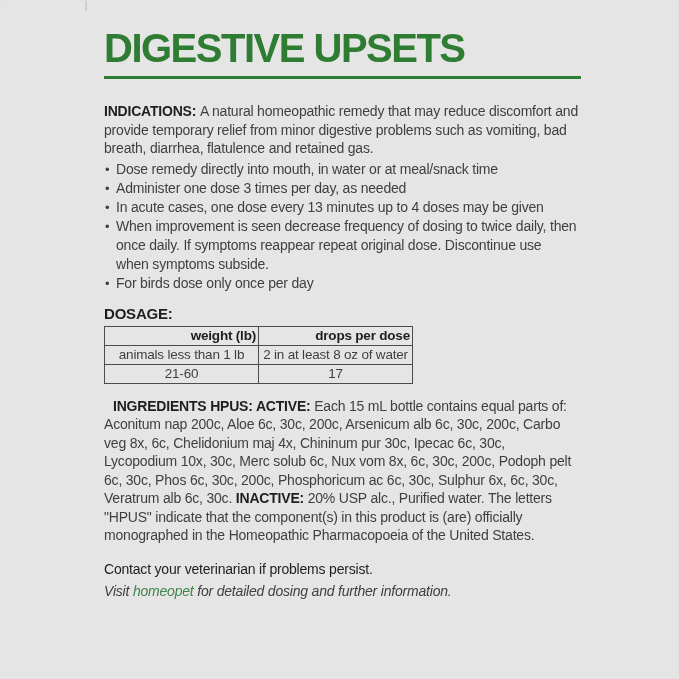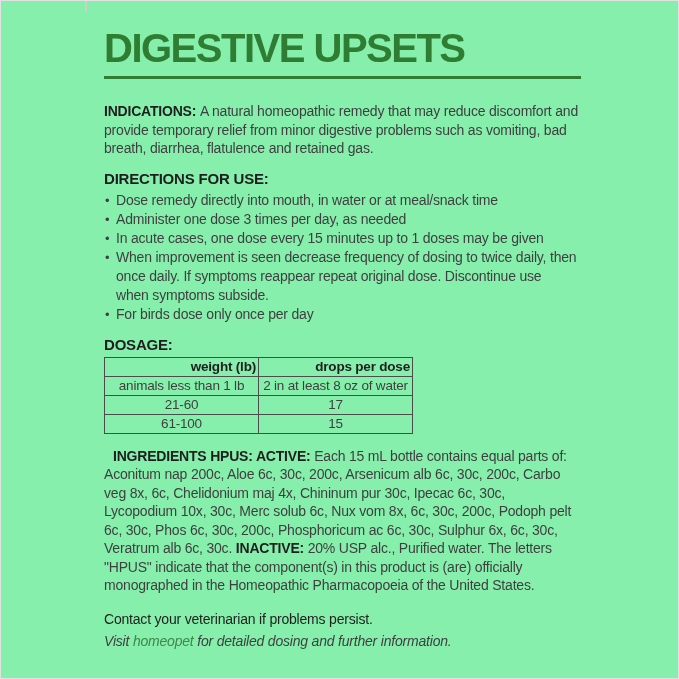--- a/index.html
+++ b/index.html
@@ -1,20 +1,20 @@
 <!DOCTYPE html>
 <html><head>
 <meta charset="utf-8">
 <style>
   html,body{margin:0;padding:0;background:#ffffff;}
   .sheet{
     position:relative;
     width:679px;height:679px;
     box-sizing:border-box;
-    background:#86efac;
+    background:#e5e5e5;
     border:1px solid #e2e2e2;
     font-family:"Liberation Sans", sans-serif;
     color:#3f3f3f;
     overflow:hidden;
   }
   .crop-mark{
     position:absolute;left:84px;top:0;
     width:2px;height:10px;background:#cfcfcf;
   }
   .content{
@@ -75,48 +75,43 @@
 
   <div class="content">
 
     <h1 class="title" style="color: rgb(46, 125, 50);">DIGESTIVE UPSETS</h1>
     <div class="rule" style="background: rgb(46, 125, 50);"></div>
 
     <p class="para body-text indications">
       <span class="inline-label">INDICATIONS: </span><span>A natural homeopathic remedy that may reduce discomfort and provide temporary relief from minor digestive problems such as vomiting, bad breath, diarrhea, flatulence and retained gas.</span>
     </p>
 
-    <div class="section-heading">DIRECTIONS FOR USE:</div>
     <ul class="bullets">
       <li>Dose remedy directly into mouth, in water or at meal/snack time</li>
       <li>Administer one dose 3 times per day, as needed</li>
-      <li>In acute cases, one dose every 15 minutes up to 1 doses may be given</li>
+      <li>In acute cases, one dose every 13 minutes up to 4 doses may be given</li>
       <li>When improvement is seen decrease frequency of dosing to twice daily, then once daily. If symptoms reappear repeat original dose. Discontinue use when symptoms subside.</li>
       <li>For birds dose only once per day</li>
     </ul>
 
     <div class="section-heading">DOSAGE:</div>
     <table class="dosage">
       <tbody>
           <tr>
         <th>weight (lb)</th>
         <th>drops per dose</th>
       </tr>
       <tr>
         <td>animals less than 1 lb</td>
         <td>2 in at least 8 oz of water</td>
       </tr>
       <tr>
         <td>21-60</td>
         <td>17</td>
       </tr>
-      <tr>
-        <td>61-100</td>
-        <td>15</td>
-      </tr>
     </tbody>
       </table>
 
     <p class="para body-text ingredients">
       <span class="inline-label">INGREDIENTS HPUS: </span><span class="inline-label">ACTIVE: </span><span>Each 15 mL bottle contains equal parts of: Aconitum nap 200c, Aloe 6c, 30c, 200c, Arsenicum alb 6c, 30c, 200c, Carbo veg 8x, 6c, Chelidonium maj 4x, Chininum pur 30c, Ipecac 6c, 30c, Lycopodium 10x, 30c, Merc solub 6c, Nux vom 8x, 6c, 30c, 200c, Podoph pelt 6c, 30c, Phos 6c, 30c, 200c, Phosphoricum ac 6c, 30c, Sulphur 6x, 6c, 30c, Veratrum alb 6c, 30c. </span><span class="inline-label">INACTIVE: </span><span>20% USP alc., Purified water. The letters "HPUS" indicate that the component(s) in this product is (are) officially monographed in the Homeopathic Pharmacopoeia of the United States.</span>
     </p>
 
     <div class="footer-contact">Contact your veterinarian if problems persist.</div>
     <div class="footer-visit">
       <span>Visit </span><a class="link" style="color: rgb(65, 133, 74);">homeopet</a><span> for detailed dosing and further information.</span>

